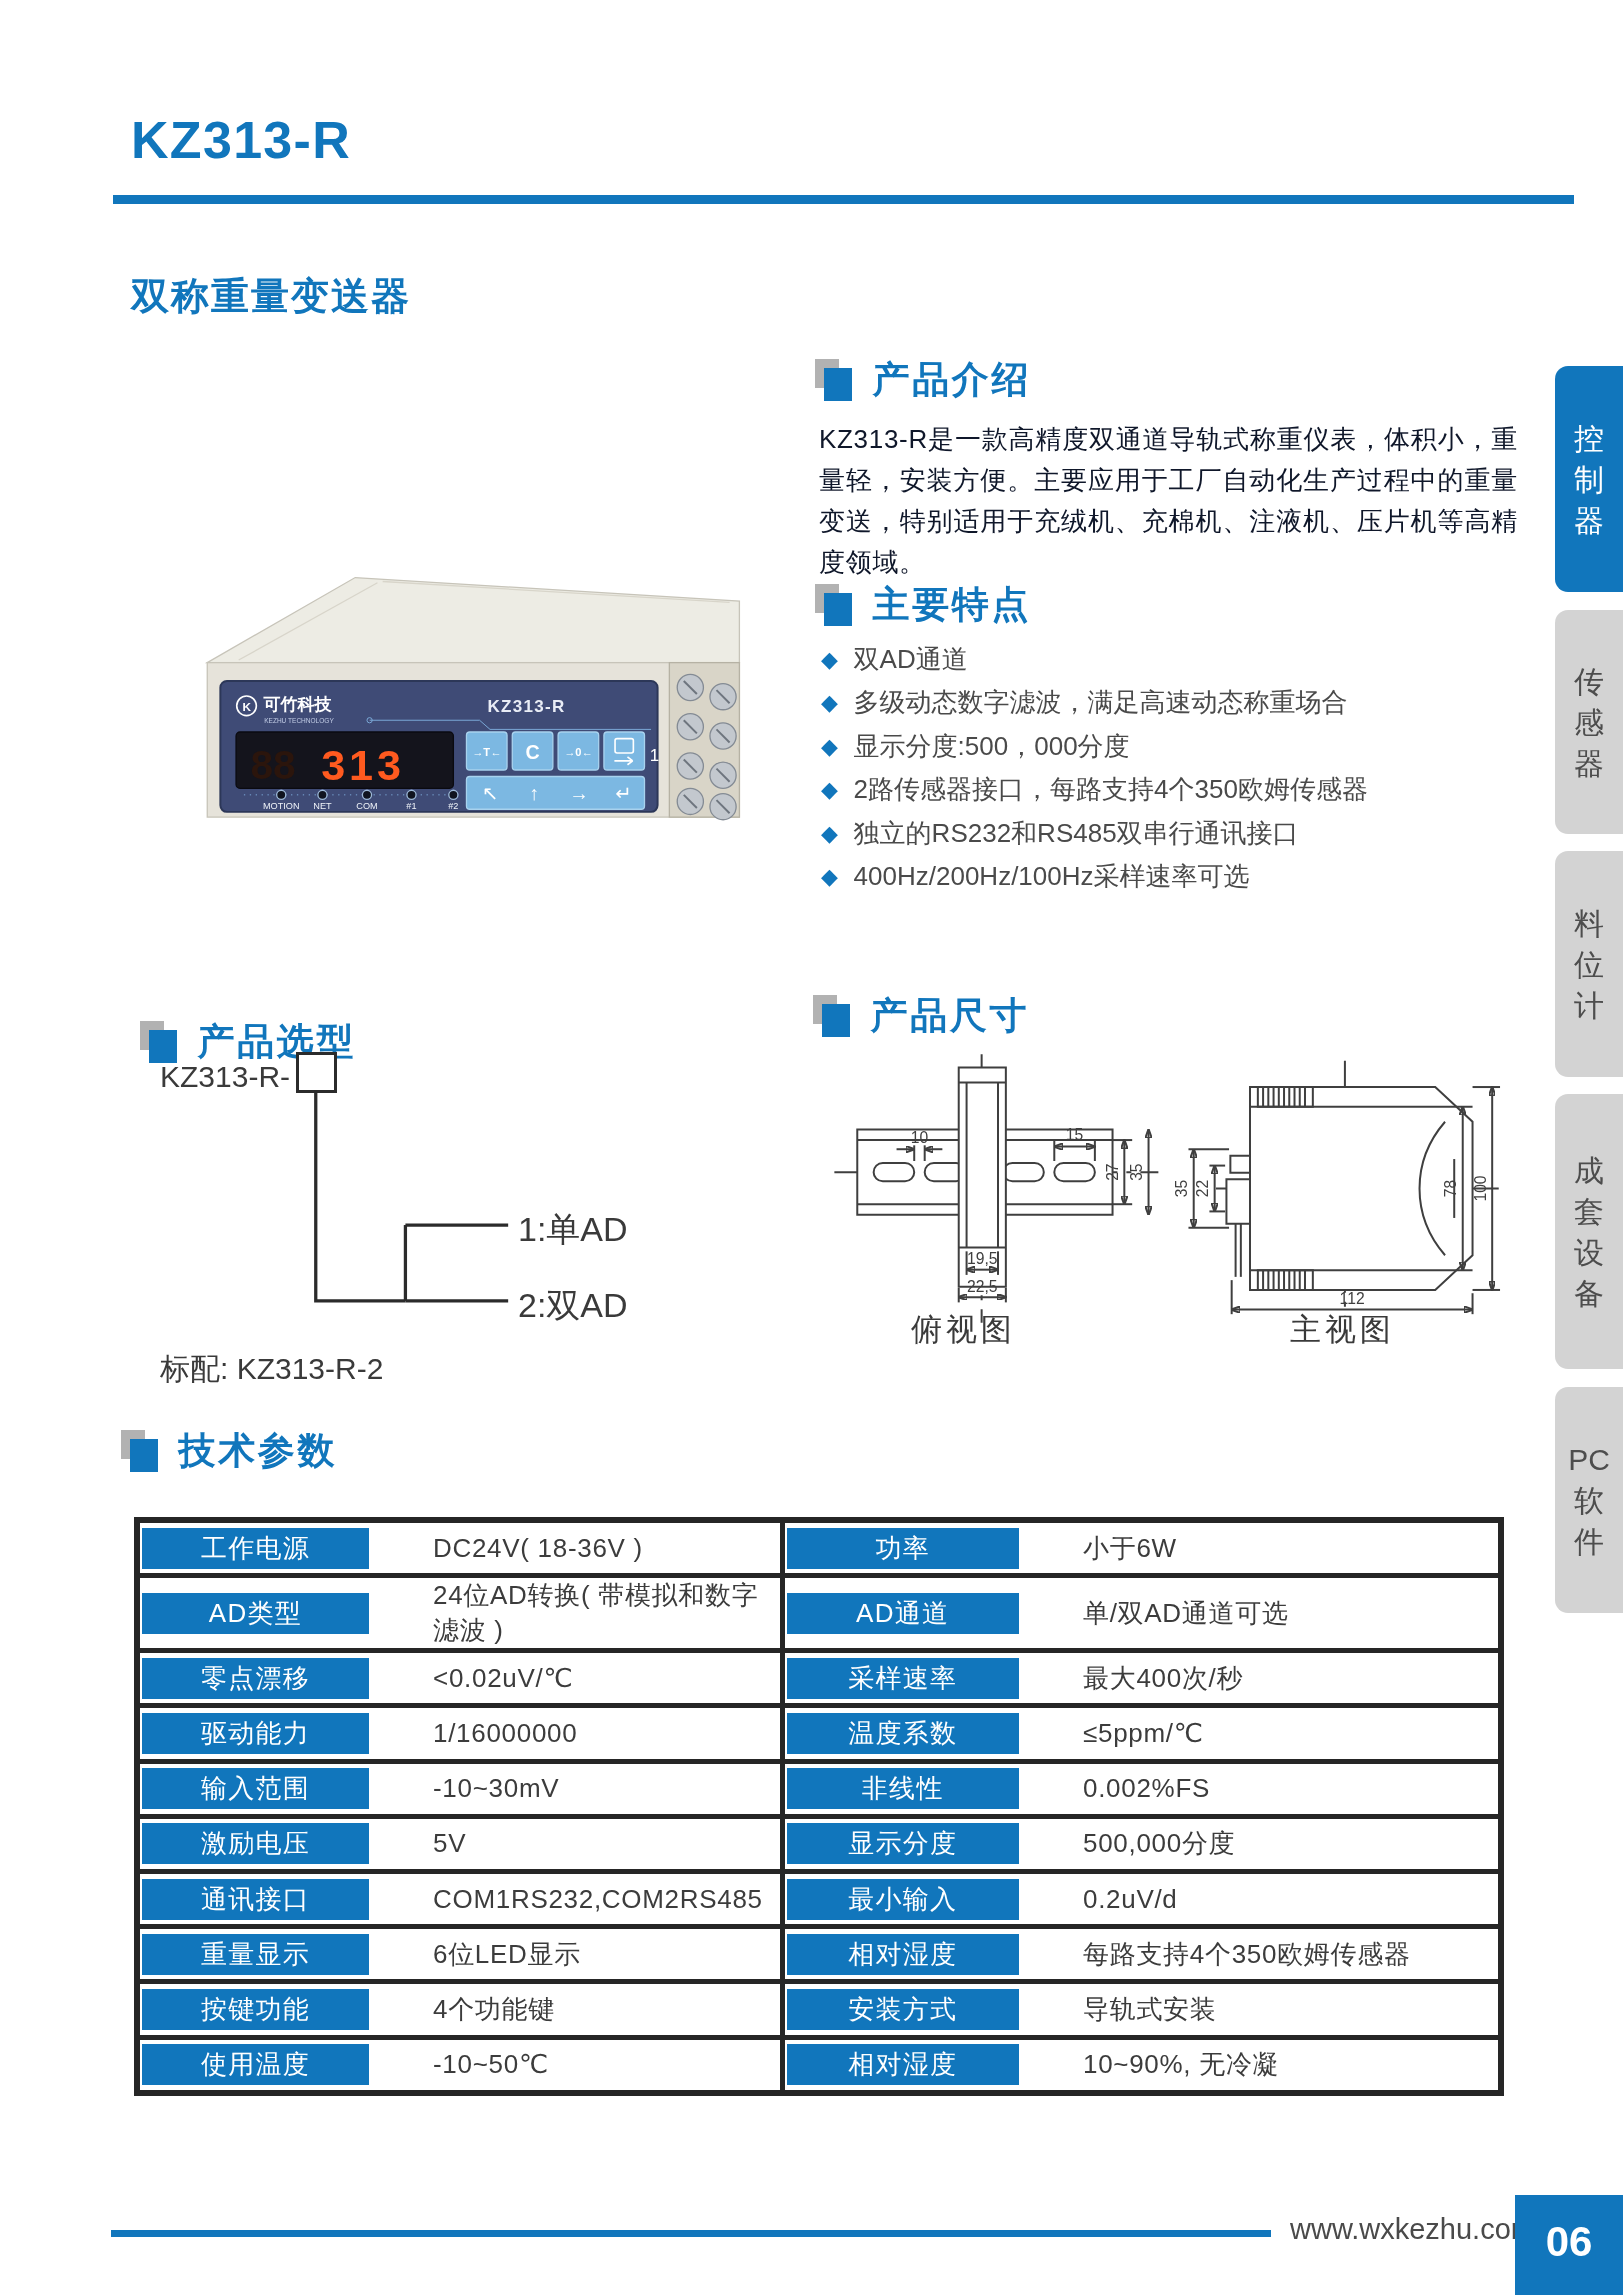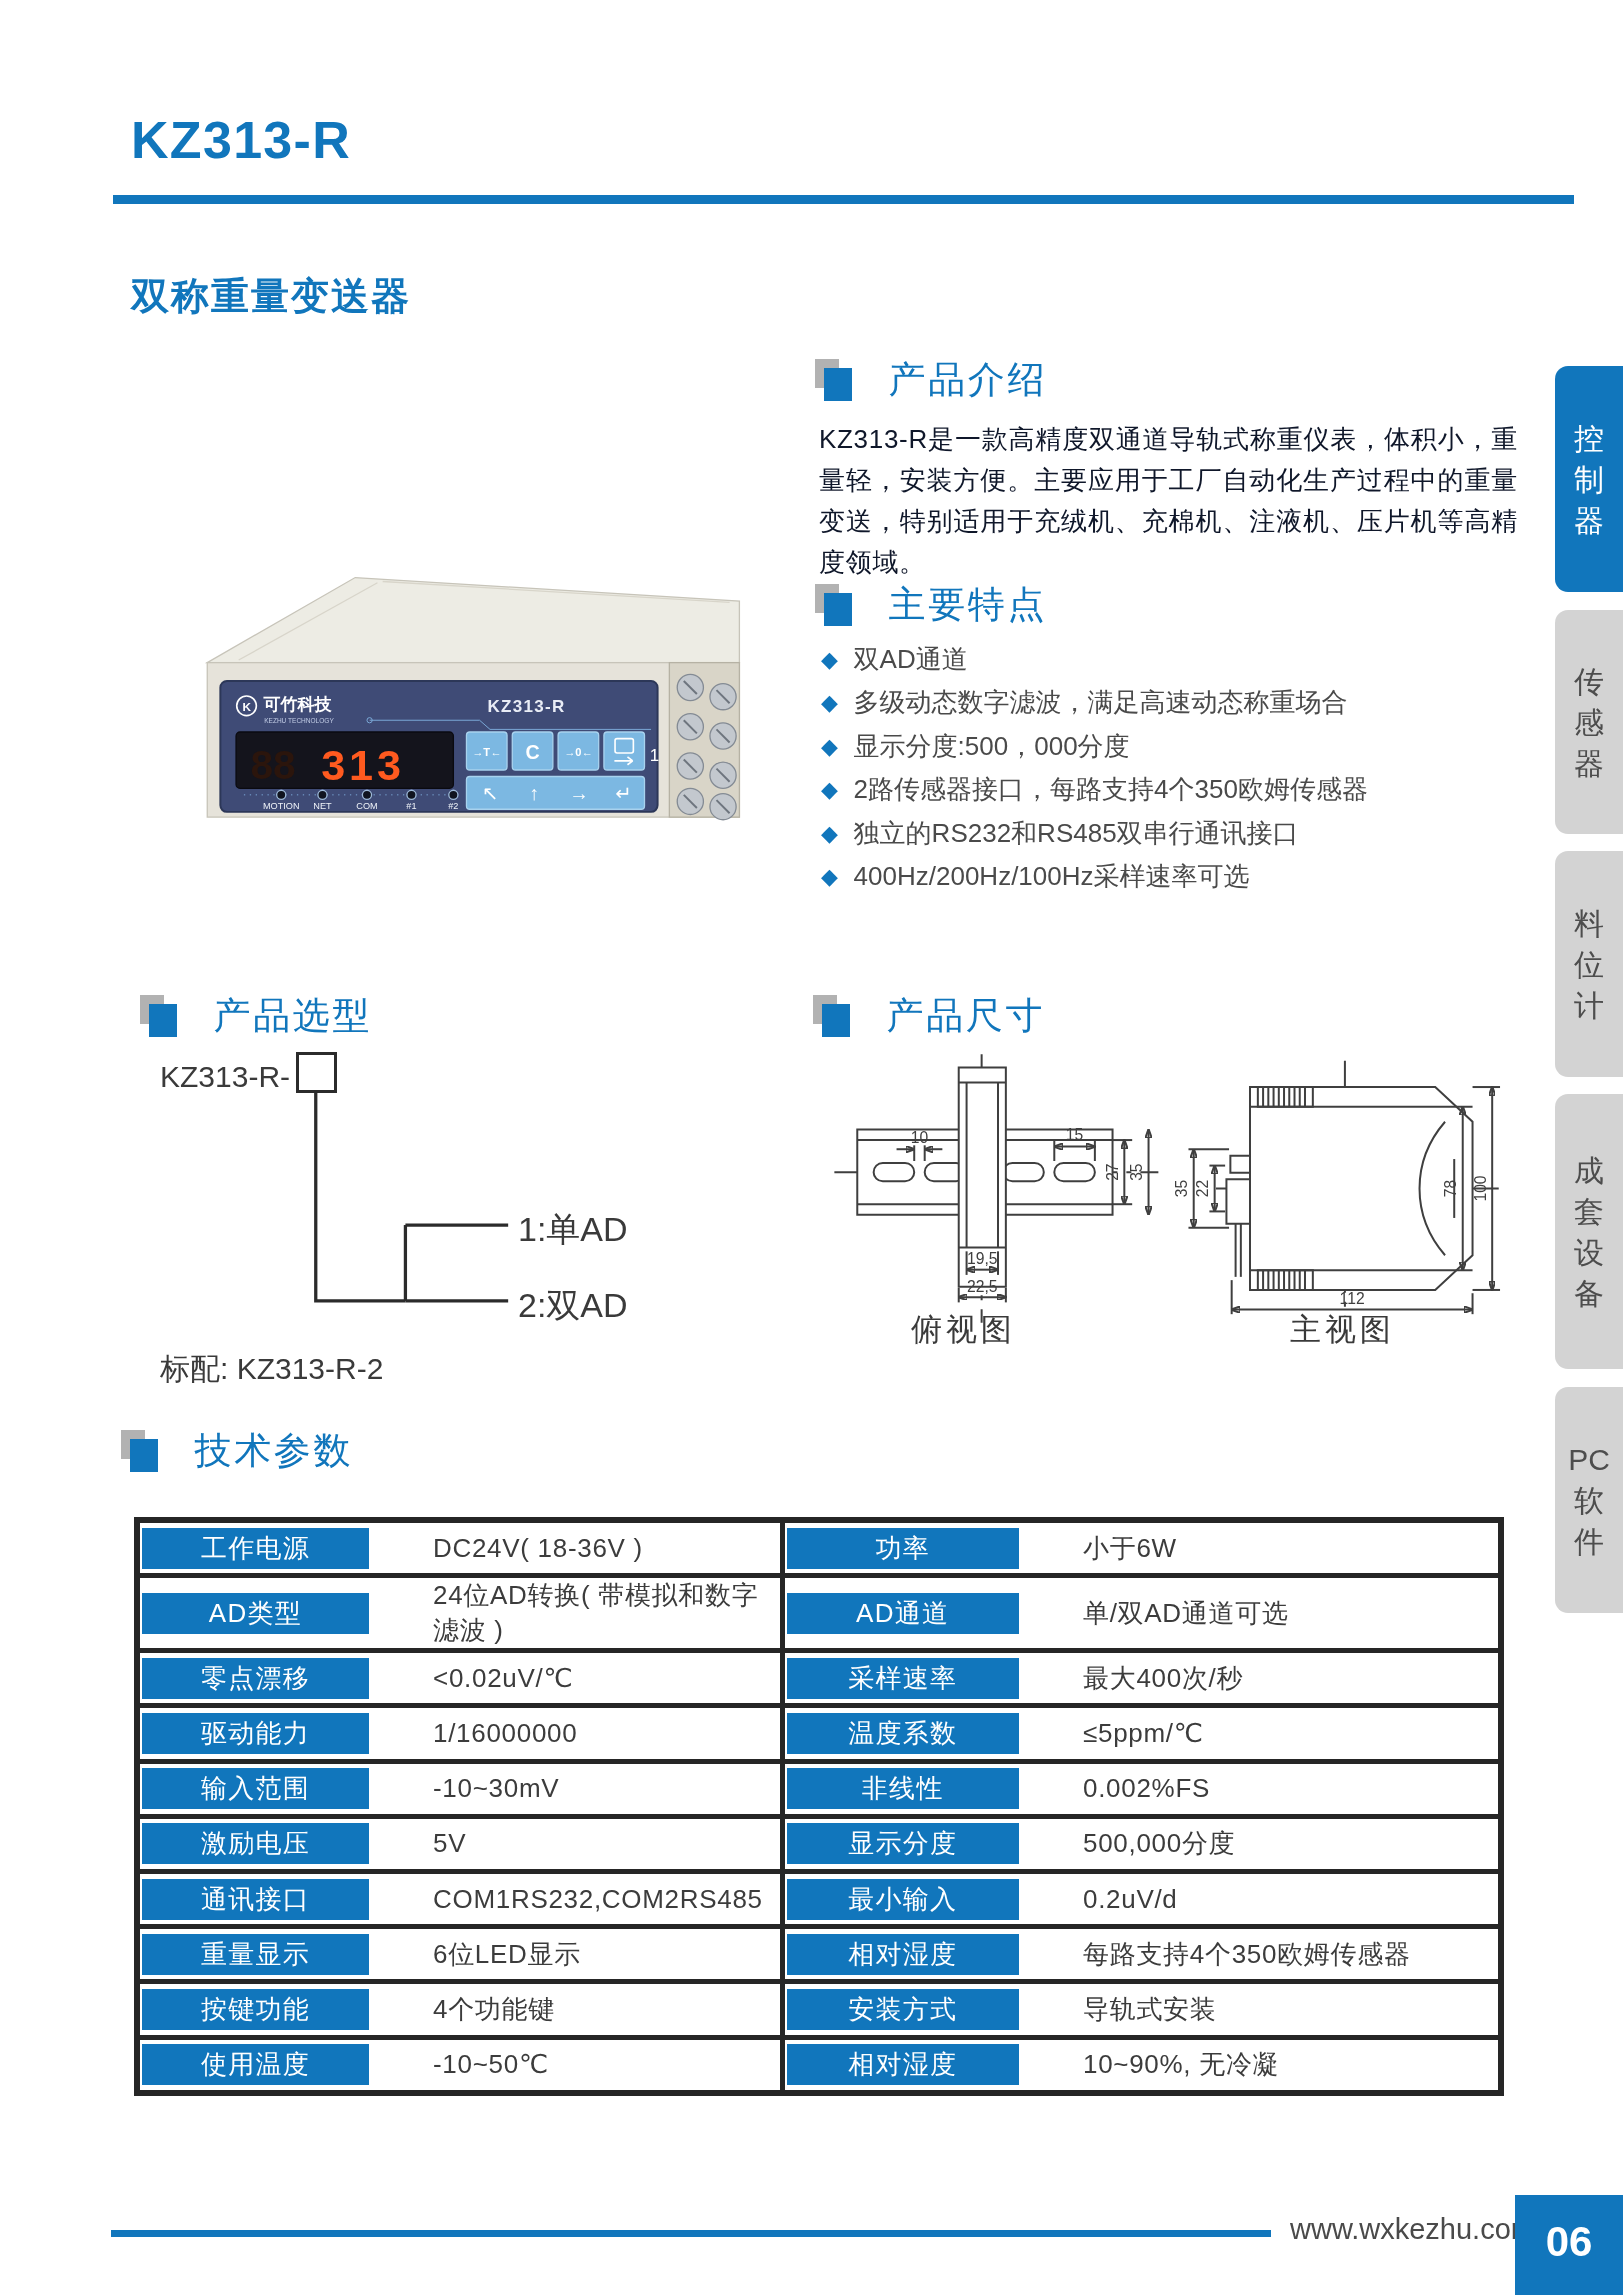--- a/index.html
+++ b/index.html
@@ -11,21 +11,21 @@
   }
   
   .page-title { position:absolute; left:131px; top:110px; margin:0; font-size:52px; font-weight:bold; color:var(--accent); letter-spacing:1.3px; }
   .title-rule { position:absolute; left:113px; top:195px; width:1461px; height:8.5px; background:var(--accent); }
   .subtitle { position:absolute; left:131px; top:271px; margin:0; font-size:38px; font-weight:bold; color:var(--accent); letter-spacing:2px; }
   
   .sec-head { position:absolute; display:flex; align-items:center; gap:19.6px; height:42px; }
   .sec-head .mark { position:relative; width:38px; height:42px; flex:0 0 38px; }
   .sec-head .mark .g { position:absolute; left:0; top:0; width:23.6px; height:29px; background:#b2b2b2; }
   .sec-head .mark .b { position:absolute; left:9.2px; top:8.5px; width:27.5px; height:33px; background:var(--accent); }
-  .sec-head h3 { margin:16px; font-size:37px; font-weight:normal; color:var(--accent); letter-spacing:2.6px; white-space:nowrap; }
+  .sec-head h3 { margin:0; font-size:37px; font-weight:bold; color:var(--accent); letter-spacing:2.6px; white-space:nowrap; }
   
   .intro-body { position:absolute; left:819px; top:419px; width:699px; margin:0; font-size:26px; line-height:41px; color:#0f172a; letter-spacing:0.7px; text-align:justify; }
   .feature-list { position:absolute; left:821px; top:644px; width:707px; }
   .feature { display:flex; align-items:flex-start; gap:15.7px; margin-bottom:12.4px; font-size:26px; line-height:31px; color:#4a4a4a; }
   .feature .diamond { color:var(--accent); font-size:22px; line-height:31px; }
   
   .sel-prefix { position:absolute; left:160px; top:1060px; font-size:30px; color:#3a3a3a; }
   .sel-box { position:absolute; left:296px; top:1052px; width:41px; height:41px; border:3.9px solid #2b2b2b; background:#fff; }
   .sel-lines { position:absolute; left:160px; top:1047px; }
   .sel-opt { position:absolute; left:518px; font-size:34px; color:#3a3a3a; }
@@ -195,21 +195,21 @@
       <div class="feature">
         <span class="diamond">◆</span>
         <span>独立的RS232和RS485双串行通讯接口</span>
       </div>
       <div class="feature">
         <span class="diamond">◆</span>
         <span>400Hz/200Hz/100Hz采样速率可选</span>
       </div>
     </div>
 
-  <div class="sec-head" style="left:121px; top:995px;padding-left:19px;">
+  <div class="sec-head" style="left:121px; top:1021px;padding-left:19px;">
     <span class="mark">
         <i class="g"></i>
         <i class="b"></i>
       </span>
     <h3>产品选型</h3>
   </div>
 
   <div class="sel-prefix">KZ313-R-</div>
   <div class="sel-box"></div>
   <svg class="sel-lines" width="589" height="288" viewBox="0 0 900 440">

